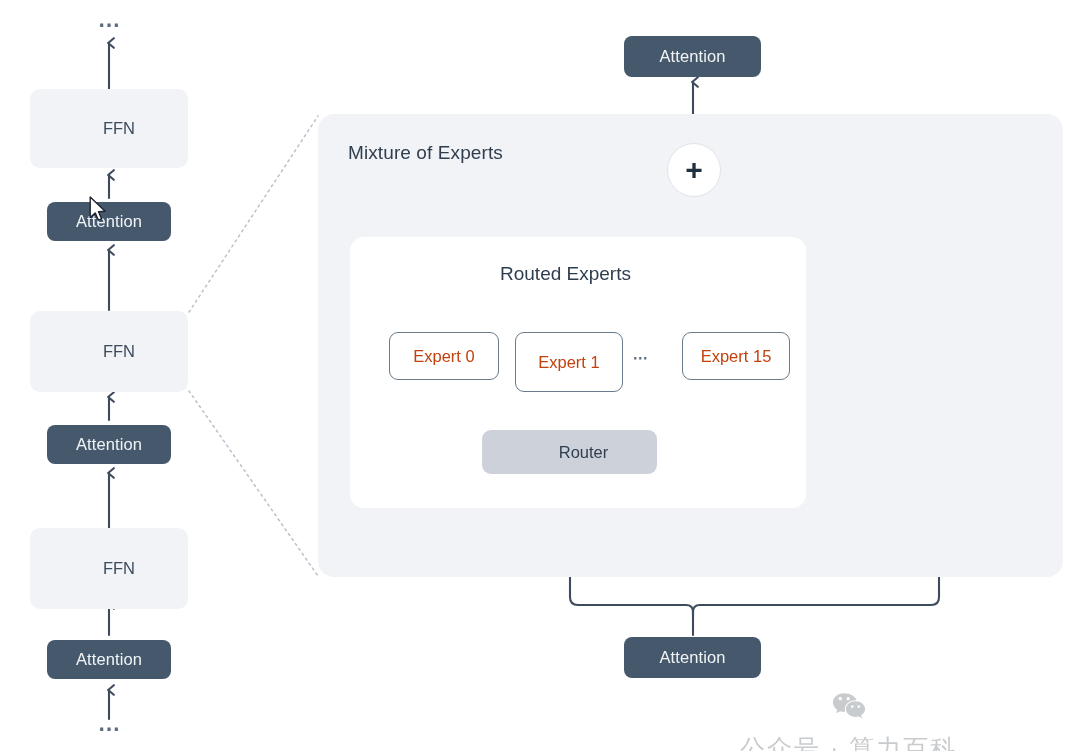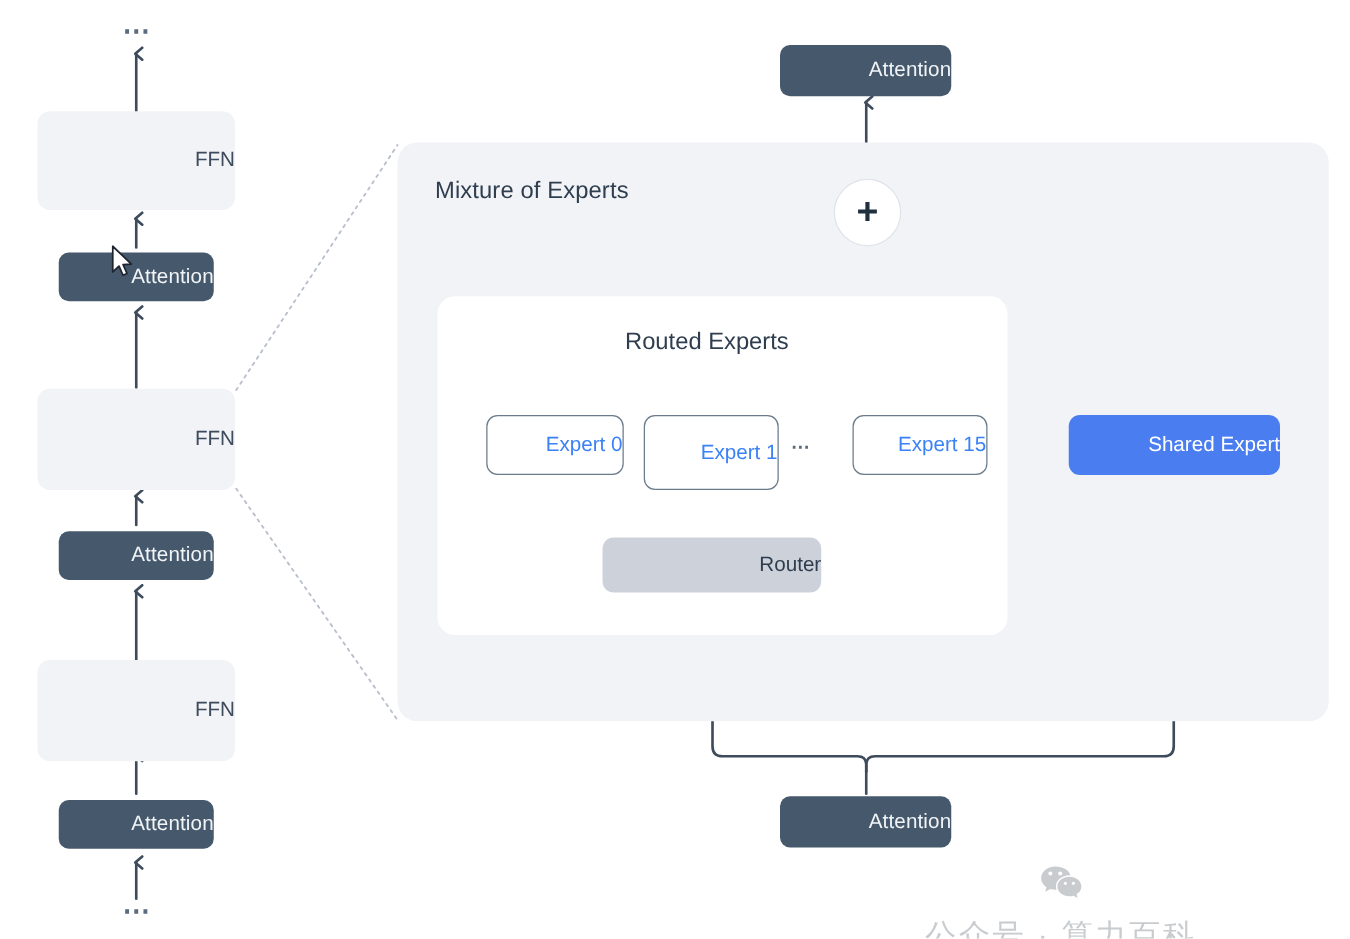--- a/index.html
+++ b/index.html
@@ -24,21 +24,21 @@
     top: 0;
     width: 1080px;
     height: 751px;
     pointer-events: none;
   }
   .node {
     position: absolute;
     box-sizing: border-box;
     display: flex;
     align-items: center;
-    justify-content: flex-end;
+    justify-content: center;
     text-align: center;
     white-space: nowrap;
   }
   
   .blk-dark {
     background: #46586b;
     color: #f1f4f7;
     border-radius: 8px;
     font-size: 16.5px;
     letter-spacing: .1px;
@@ -89,21 +89,21 @@
     color: #2f3e4f;
     font-size: 19px;
     font-weight: 400;
     white-space: nowrap;
   }
   
   .blk-expert {
     background: #ffffff;
     border: 1.6px solid #6a7b8c;
     border-radius: 9px;
-    color: #3b82f6;
+    color: #c2410c;
     font-size: 16.5px;
   }
   
   .blk-router {
     background: #ccd1da;
     color: #2f3e4f;
     border-radius: 9px;
     font-size: 16.5px;
     padding-left: 28px;
   }
@@ -254,23 +254,20 @@
   <div class="ellipsis-sm" style="position:absolute; left:629px; top:350px; width:24px; text-align:center;">⋯</div>
 
   <div class="node blk-expert" style="left:658px; top:332px; width:108px; height:48px;margin-left:24px;">
     <span>Expert 15</span>
   </div>
 
   <div class="node blk-router" style="left:482px; top:430px; width:175px; height:44px;">
     <span>Router</span>
   </div>
 
-  <div class="node blk-shared" style="left:855px; top:332px; width:169px; height:48px;">
-    <span>Shared Expert</span>
-  </div>
 
   <div class="plus-node" style="left:667px; top:143px; width:52px; height:52px;">
     <span>+</span>
   </div>
 
   <div class="node blk-dark" style="left:624px; top:36px; width:137px; height:41px;">
     <span>Attention</span>
   </div>
 
   <div class="node blk-dark" style="left:624px; top:637px; width:137px; height:41px;">

